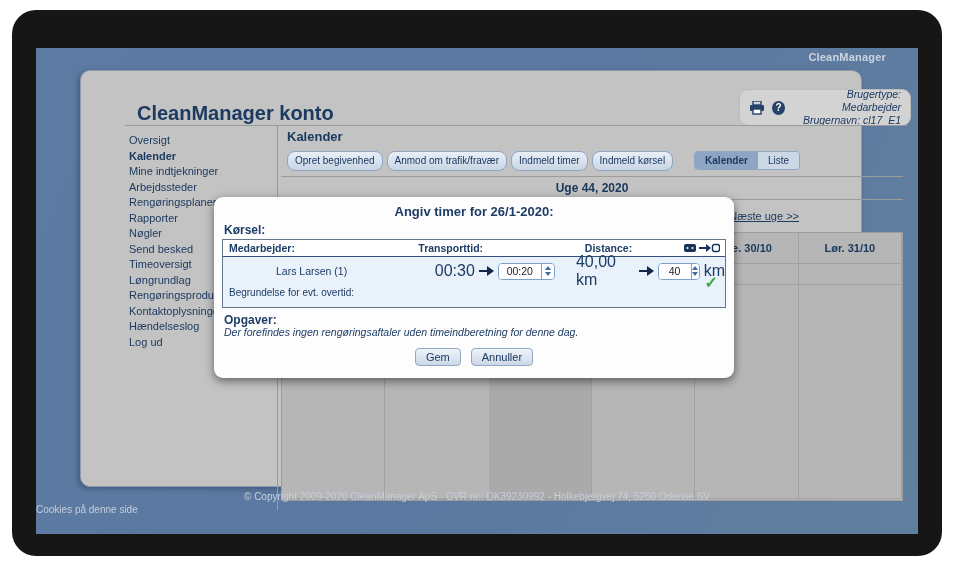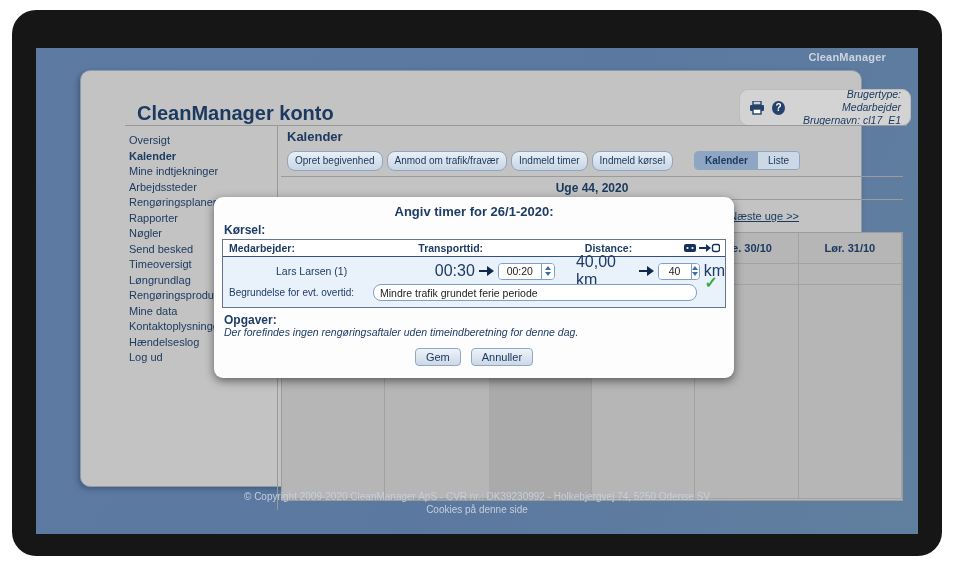--- a/index.html
+++ b/index.html
@@ -59,21 +59,21 @@
          display:grid; grid-template-columns:repeat(6,1fr); grid-template-rows:31px 21px 1fr;
          border:1px solid #9c9c9c; background:#b6b6b6; }
   .cal-cell { border-right:1px solid #a2a2a2; border-bottom:1px solid #a2a2a2; background:#b6b6b6; }
   .cal-cell:nth-child(7n) { border-right:none; }
   .cal-cell.sel { background:#aaaaaa; }
   .cal-head { font-size:11px; font-weight:bold; color:#1c3a60; text-align:center; padding-top:9px; }
 
   
   .footer-copy { position:absolute; left:0; top:443px; width:100%; text-align:center;
          font-size:10px; color:#c6cedb; }
-  .footer-cookies { position:absolute; left:0; top:456px; width:100%; text-align:center;
+  .footer-cookies { position:absolute; left:0; top:456px; width:100%; 
          font-size:10px; color:#c6cedb; cursor:pointer; }
 
   
   .modal { position:absolute; left:178px; top:149px; width:520px; height:181px; background:#fdfdfd;
          border-radius:9px; box-shadow:0 3px 10px rgba(0,0,0,.5); z-index:10; }
   .m-title { position:absolute; top:7px; left:0; width:100%; text-align:center;
          font-size:13px; font-weight:bold; color:#1d3c66; }
   .m-section { position:absolute; left:10px; font-size:12px; font-weight:bold; color:#1d3c66; }
   .m-koersel { top:26px; }
   .m-opgaver { top:116px; }
@@ -146,21 +146,20 @@
           <div class="side-item active">Kalender</div>
           <div class="side-item">Mine indtjekninger</div>
           <div class="side-item">Arbejdssteder</div>
           <div class="side-item">Rengøringsplaner</div>
           <div class="side-item">Rapporter</div>
           <div class="side-item">Nøgler</div>
           <div class="side-item">Send besked</div>
           <div class="side-item">Timeoversigt</div>
           <div class="side-item">Løngrundlag</div>
           <div class="side-item">Rengøringsprodukter</div>
-          <div class="side-item">Mine data</div>
           <div class="side-item">Kontaktoplysninger</div>
           <div class="side-item">Hændelseslog</div>
           <div class="side-item">Log ud</div>
         </nav>
 
         <div class="content-title">Kalender</div>
 
         <div class="toolbar">
           <button class="btn">Opret begivenhed</button>
           <button class="btn">Anmod om trafik/fravær</button>
@@ -257,21 +256,20 @@
                   <span class="spinner">
                       <span class="tri-up"></span>
                       <span class="tri-dn"></span>
                     </span>
                 </span>
                 <span class="small">km</span>
               </div>
             </div>
             <div class="reason-line">
               <div class="reason-label">Begrundelse for evt. overtid:</div>
-              <input class="reason-input" value="Mindre trafik grundet ferie periode" style="">
             </div>
             <div class="check">✓</div>
           </div>
         </div>
 
         <div class="m-section m-opgaver">Opgaver:</div>
         <div class="m-note">Der forefindes ingen rengøringsaftaler uden timeindberetning for denne dag.</div>
 
         <div class="m-buttons">
           <button class="m-btn">Gem</button>

